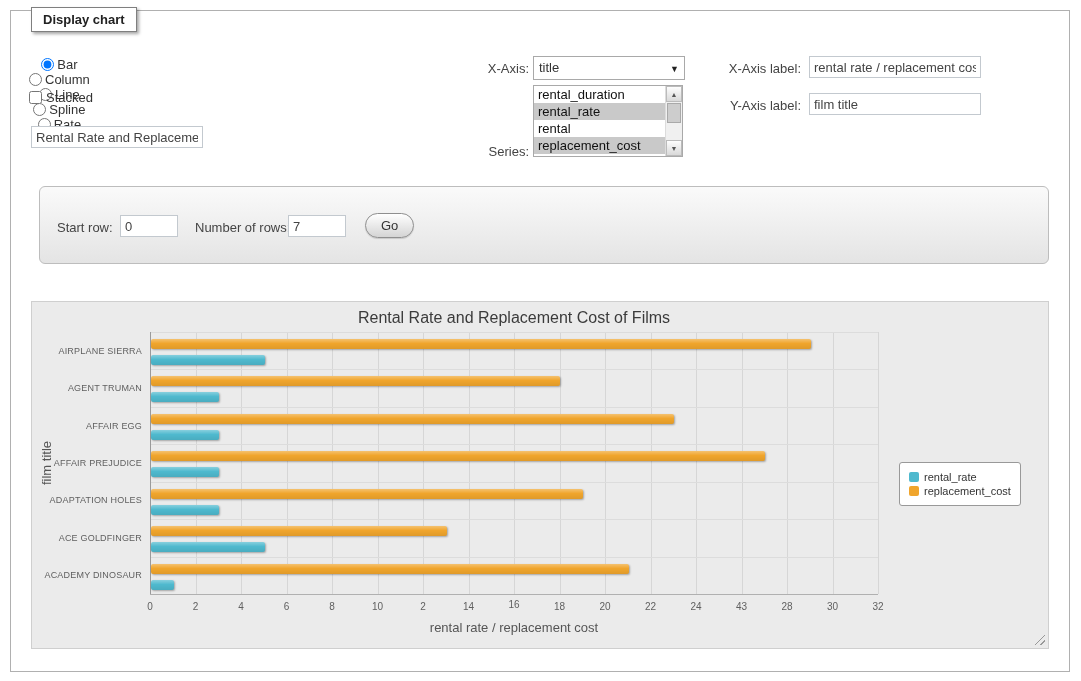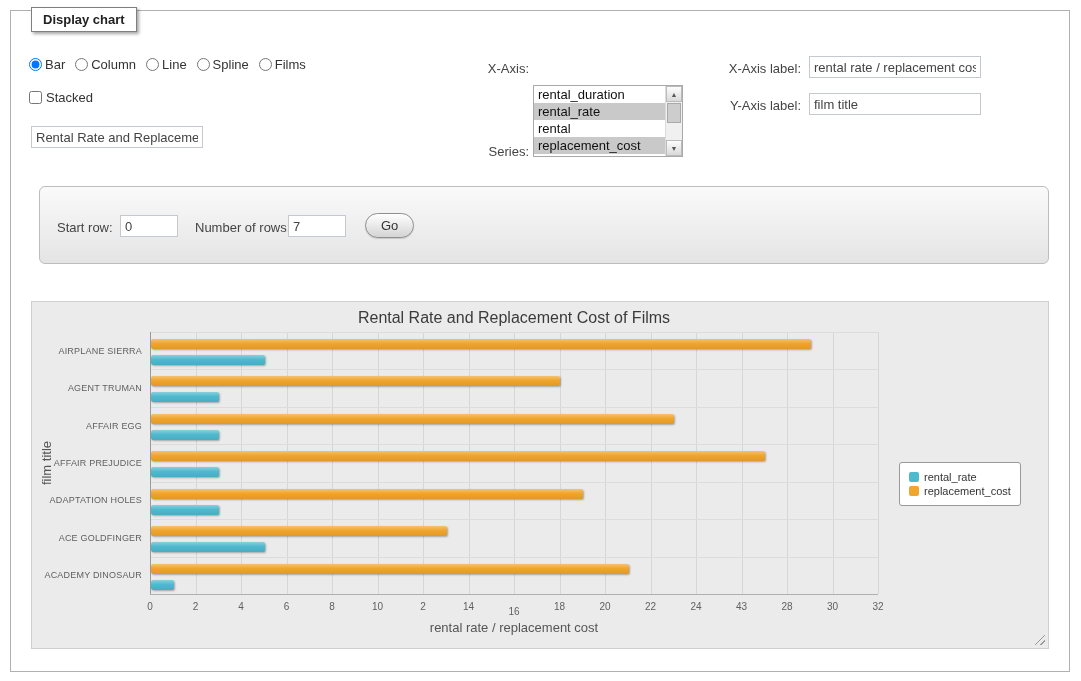--- a/index.html
+++ b/index.html
@@ -4,21 +4,21 @@
 <style>
   * { box-sizing: border-box; margin: 0; padding: 0; }
   html,body { width:1081px; height:681px; background:#fff; overflow:hidden; }
   body { font-family:"Liberation Sans", sans-serif; font-size:13px; color:#333; }
   #page { position:relative; width:872px; height:681px; }
 
   .fieldset { position:absolute; left:10px; top:10px; width:1060px; height:662px; border:1px solid #b0b0b0; }
   .legendbox { position:absolute; left:20px; top:-4px; background:#fff; border:1px solid #7f7f7f;
     box-shadow:2px 2px 3px rgba(0,0,0,.35); padding:4px 11px; font-weight:bold; font-size:13px; color:#222; }
 
-  .radio-group { position:absolute; left:18px; top:46px; display:flex; align-items:center; }
+  .radio-group { position:absolute; left:18px; top:46px; display:flex; align-items:center;flex-direction:column; }
   .radio-opt { display:flex; align-items:center; margin-right:10px; cursor:default; }
   .radio-opt input { margin-right:3px; }
   .stacked { position:absolute; left:18px; top:79px; display:flex; align-items:center; }
   .stacked input { margin-right:4px; }
 
   input.txt { border:1px solid #c3c9cf; height:22px; padding:2px 4px; font-size:13px; color:#444;
     font-family:"Liberation Sans", sans-serif; }
   #title-input { position:absolute; left:20px; top:115px; width:172px; }
 
   .lbl { position:absolute; text-align:right; color:#444; }
@@ -96,32 +96,36 @@
         <label class="radio-opt">
           <input type="radio" name="ctype" style="">
           <span>Line</span>
         </label>
         <label class="radio-opt">
           <input type="radio" name="ctype" style="">
           <span>Spline</span>
         </label>
         <label class="radio-opt">
           <input type="radio" name="ctype" style="">
-          <span>Films</span>
+          <span>Rate</span>
         </label>
       </div>
 
     <label class="stacked">
       <input type="checkbox" style="">
       <span>Stacked</span>
     </label>
 
     <input id="title-input" class="txt" value="Rental Rate and Replacement Cost of Films" style="">
 
     <span class="lbl" id="xaxis-lbl">X-Axis:</span>
+    <div class="select">
+      <span>title</span>
+      <span class="arrow">▼</span>
+    </div>
 
     <span class="lbl" id="series-lbl">Series:</span>
     <div class="listbox">
       <div class="options" id="series-options">
           <div class="opt">rental_duration</div>
           <div class="opt sel">rental_rate</div>
           <div class="opt">rental</div>
           <div class="opt sel">replacement_cost</div>
         </div>
       <div class="sb">
@@ -170,21 +174,21 @@
         <div class="xtick" style="left: 239.5px; top: 299px;">6</div>
         <div class="vgrid" style="left: 300px; top: 30px; height: 262px;"></div>
         <div class="xtick" style="left: 285px; top: 299px;">8</div>
         <div class="vgrid" style="left: 345.5px; top: 30px; height: 262px;"></div>
         <div class="xtick" style="left: 330.5px; top: 299px;">10</div>
         <div class="vgrid" style="left: 391px; top: 30px; height: 262px;"></div>
         <div class="xtick" style="left: 376px; top: 299px;">2</div>
         <div class="vgrid" style="left: 436.5px; top: 30px; height: 262px;"></div>
         <div class="xtick" style="left: 421.5px; top: 299px;">14</div>
         <div class="vgrid" style="left: 482px; top: 30px; height: 262px;"></div>
-        <div class="xtick" style="left: 467px; top: 304px;">16</div>
+        <div class="xtick" style="left: 467px; top: 297px;">16</div>
         <div class="vgrid" style="left: 527.5px; top: 30px; height: 262px;"></div>
         <div class="xtick" style="left: 512.5px; top: 299px;">18</div>
         <div class="vgrid" style="left: 573px; top: 30px; height: 262px;"></div>
         <div class="xtick" style="left: 558px; top: 299px;">20</div>
         <div class="vgrid" style="left: 618.5px; top: 30px; height: 262px;"></div>
         <div class="xtick" style="left: 603.5px; top: 299px;">22</div>
         <div class="vgrid" style="left: 664px; top: 30px; height: 262px;"></div>
         <div class="xtick" style="left: 649px; top: 299px;">24</div>
         <div class="vgrid" style="left: 709.5px; top: 30px; height: 262px;"></div>
         <div class="xtick" style="left: 694.5px; top: 299px;">43</div>

